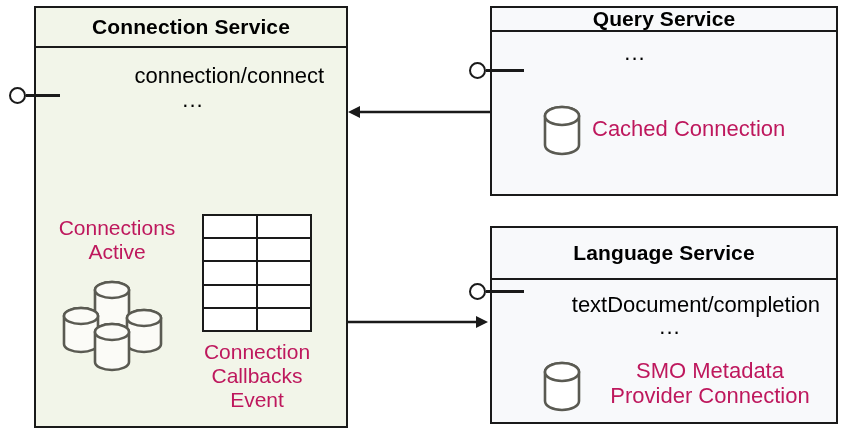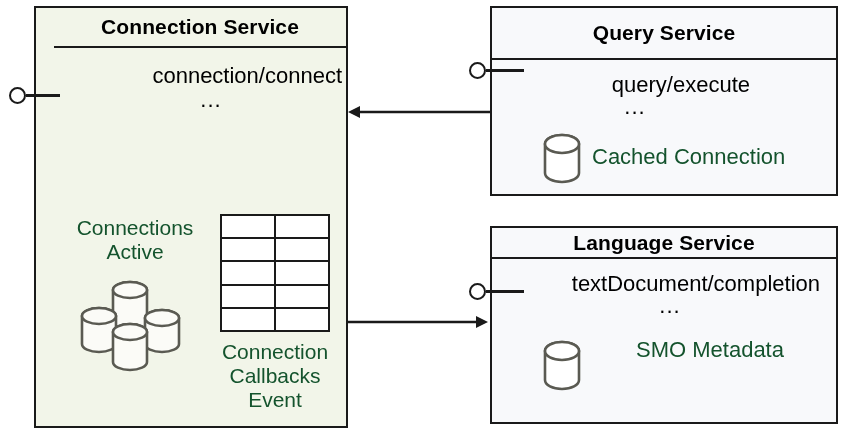--- a/index.html
+++ b/index.html
@@ -18,21 +18,21 @@
     background: #ffffff;
     overflow: hidden;
   }
 
   
   .box {
     position: absolute;
     box-sizing: border-box;
     border: 2px solid #1a1a1a;
   }
-  .box-green { background: #f2f5e9; padding-left: 18px; }
+  .box-green { background: #f2f5e9; }
   .box-grey  { background: #f8f9fb; }
 
   .box-header {
     box-sizing: border-box;
     width: 100%;
     text-align: center;
     font-weight: bold;
     color: #000000;
     border-bottom: 2px solid #1a1a1a;
     display: flex;
@@ -54,21 +54,21 @@
     white-space: nowrap;
   }
   .api-line { display: block; text-align: right; }
   .api-ellipsis {
     display: block;
     text-align: center;
     letter-spacing: 1px;
   }
   .caption {
     position: absolute;
-    color: #14532d;
+    color: #be185d;
     text-align: center;
     line-height: 1.14;
   }
   .edge-label {
     position: absolute;
     font-style: italic;
     color: #000000;
     text-align: center;
     line-height: 1.22;
   }
@@ -176,25 +176,24 @@
         <span style="display:block">Event</span>
       </div>
 
     </div>
   </div>
 
   <div class="conn-line" style="left:26px; top:94px; width:34px; height:3px;"></div>
   <div class="lollipop" style="left:9px; top:87px; width:17px; height:17px;"></div>
 
   <div class="box box-grey" style="left:490px; top:6px; width:348px; height:190px;">
-    <div class="box-header" style="height:52px; font-size:21px;">Query Service</div>
+    <div class="box-header" style="height:24px; font-size:21px;">Query Service</div>
     <div class="box-body" style="height:146px;">
 
       <div class="api-list" style="left:28px; top:12px; font-size:22px; width:230px;">
-        <span class="api-line">query/execute</span>
         <span class="api-ellipsis" style="margin-top:-4px;">...</span>
       </div>
 
       <div class="icon" style="left:48px; top:72px; width:44px; height:54px;">
         <svg width="44" height="54" viewBox="0 0 44 54" aria-hidden="true">
           <g fill="#ffffff" stroke="#5a5a52" stroke-width="2.6" stroke-linejoin="round" stroke-linecap="round">
             <path d="M5 12 a17 9 0 0 1 34 0 v29 a17 9 0 0 1 -34 0 z"></path>
             <ellipse cx="22" cy="12" rx="17" ry="9"></ellipse>
           </g>
         </svg>
@@ -202,39 +201,40 @@
 
       <div class="caption" style="left:100px; top:84px; width:240px; font-size:22px; text-align:left;">Cached Connection</div>
 
     </div>
   </div>
 
   <div class="conn-line" style="left:486px; top:69px; width:38px; height:3px;"></div>
   <div class="lollipop" style="left:469px; top:62px; width:17px; height:17px;"></div>
 
   <div class="box box-grey" style="left:490px; top:226px; width:348px; height:198px;">
-    <div class="box-header" style="height:31px; font-size:21px;">Language Service</div>
+    <div class="box-header" style="height:52px; font-size:21px;">Language Service</div>
     <div class="box-body" style="height:154px;">
 
       <div class="api-list" style="left:28px; top:12px; font-size:22px; width:300px;">
         <span class="api-line">textDocument/completion</span>
         <span class="api-ellipsis" style="margin-top:-4px;">...</span>
       </div>
 
       <div class="icon" style="left:48px; top:80px; width:44px; height:54px;">
         <svg width="44" height="54" viewBox="0 0 44 54" aria-hidden="true">
           <g fill="#ffffff" stroke="#5a5a52" stroke-width="2.6" stroke-linejoin="round" stroke-linecap="round">
             <path d="M5 12 a17 9 0 0 1 34 0 v29 a17 9 0 0 1 -34 0 z"></path>
             <ellipse cx="22" cy="12" rx="17" ry="9"></ellipse>
           </g>
         </svg>
       </div>
 
       <div class="caption" style="left:96px; top:78px; width:244px; font-size:22px;">
         <span style="display:block">SMO Metadata</span>
+        <span style="display:block">Provider Connection</span>
       </div>
 
     </div>
   </div>
 
   <div class="conn-line" style="left:486px; top:290px; width:38px; height:3px;"></div>
   <div class="lollipop" style="left:469px; top:283px; width:17px; height:17px;"></div>
 
   <svg class="arrow-svg" style="left:340px; top:100px; width:156px; height:24px;">
     <line x1="150" y1="12" x2="14" y2="12" stroke="#1a1a1a" stroke-width="2.6"></line>

